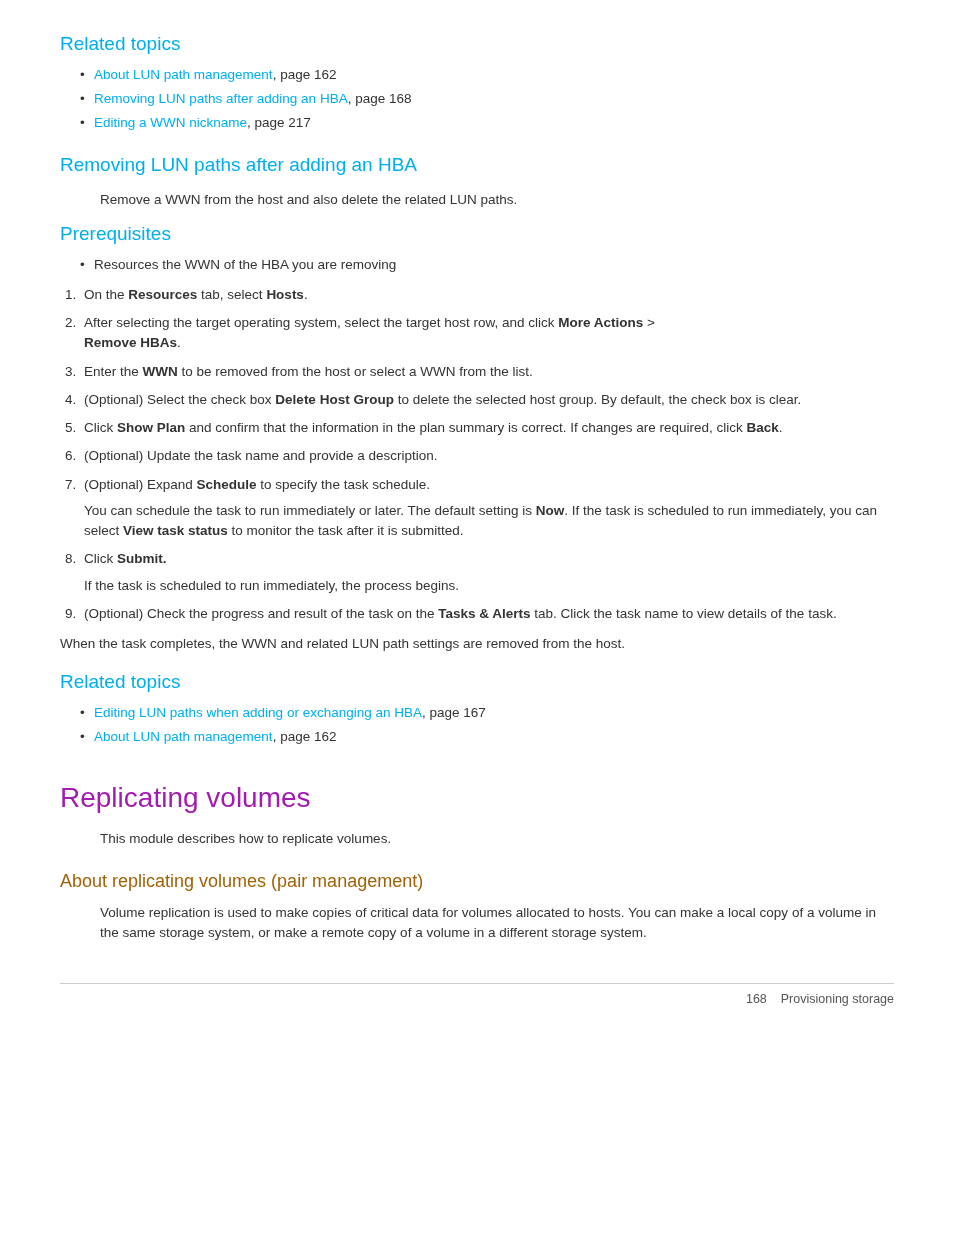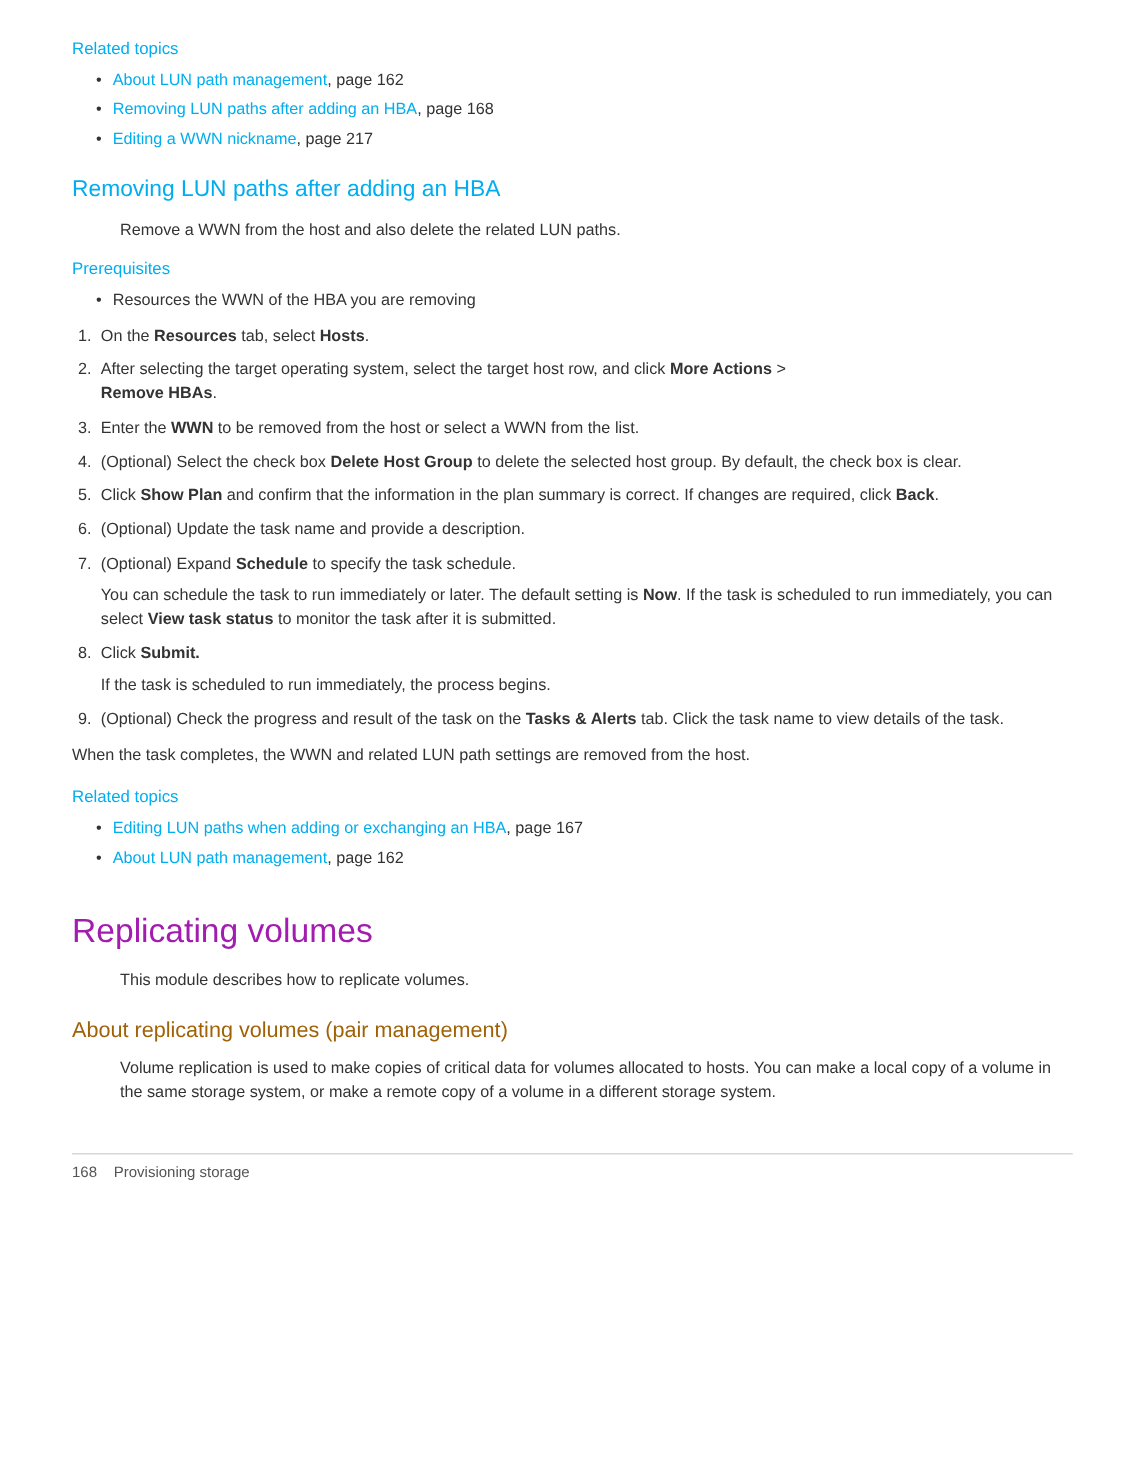--- a/index.html
+++ b/index.html
@@ -13,21 +13,21 @@
       padding: 30px 60px 40px 60px;
       line-height: 1.5;
     }
     .cyan-link {
       color: #00AEEF;
       text-decoration: none;
       margin-top: 12px;
     }
     .cyan-heading-small {
       color: #00AEEF;
-      font-size: 14px;
+      font-size: 19px;
       font-weight: normal;
       margin-bottom: 6px;
     }
     .section-heading-medium {
       color: #00AEEF;
       font-size: 19px;
       font-weight: normal;
       margin: 18px 0 10px 0;
     }
     .section-heading-large {
@@ -72,20 +72,21 @@
     }
     .body-para {
       margin-bottom: 10px;
     }
     .footer-bar {
       margin-top: 40px;
       padding-top: 6px;
       border-top: 1px solid #ccc;
       font-size: 12.5px;
       color: #555;
+      text-align: right;
     }
   </style>
 </head>
 <body>
 
 <div>
   <div class="cyan-heading-small">Related topics</div>
   <ul class="bullet-list">
     <li>
       <a class="cyan-link">About LUN path management</a><span>, page 162</span>

